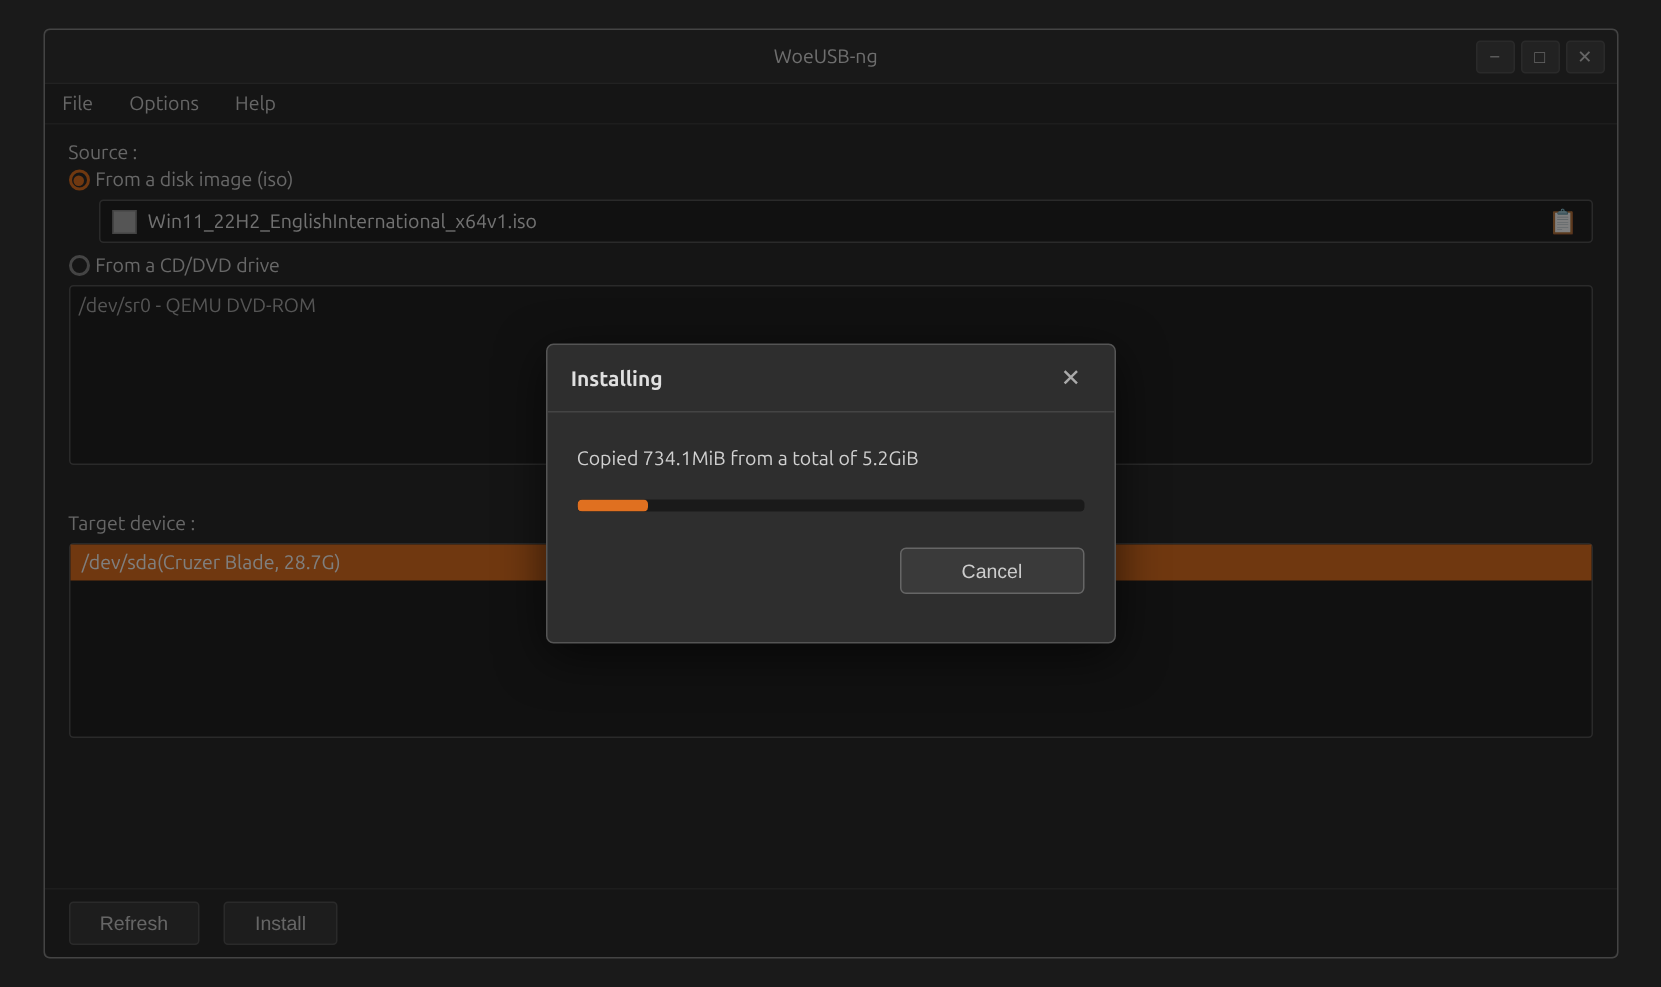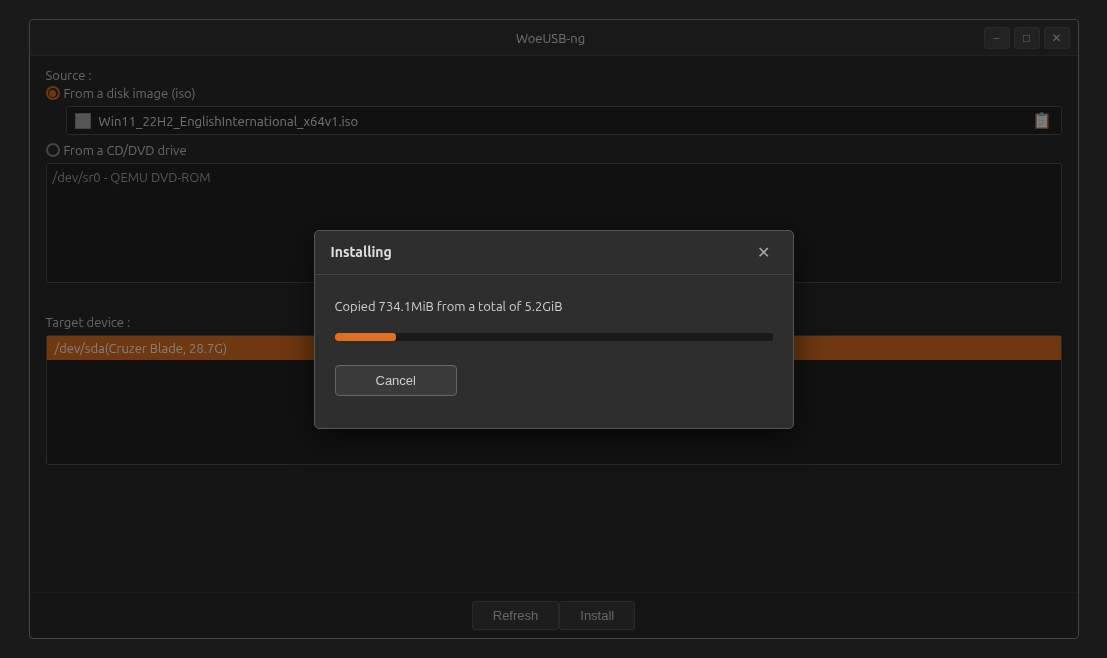--- a/index.html
+++ b/index.html
@@ -161,24 +161,24 @@
     }
     .target-item {
       padding: 5px 8px;
       color: #fff;
     }
     .target-item.selected {
       background: #e07020;
     }
     .footer {
       display: flex;
-      justify-content: center;
+      justify-content: flex-start;
       align-items: center;
       padding: 8px 16px;
-      gap: 0;
+      gap: 16px;
       border-top: 1px solid #3a3a3a;
     }
     .footer-btn {
       background: #3a3a3a;
       border: 1px solid #555;
       border-radius: 3px;
       color: #ccc;
       padding: 6px 20px;
       cursor: pointer;
       font-size: 13px;
@@ -192,21 +192,21 @@
       display: flex;
       align-items: center;
       justify-content: center;
       border-radius: 4px;
       z-index: 10;
     }
     .modal {
       background: #2e2e2e;
       border: 1px solid #555;
       border-radius: 5px;
-      width: 480px;
+      width: 380px;
       padding: 0;
       box-shadow: 0 8px 32px rgba(0,0,0,0.6);
     }
     .modal-header {
       display: flex;
       align-items: center;
       justify-content: space-between;
       padding: 10px 16px;
       border-bottom: 1px solid #444;
     }
@@ -240,21 +240,21 @@
       overflow: hidden;
     }
     .progress-bar-fill {
       height: 100%;
       background: #e07020;
       border-radius: 3px;
       width: 14%;
     }
     .modal-footer {
       display: flex;
-      justify-content: flex-start;
+      justify-content: flex-end;
       padding-bottom: 16px;
     }
     .cancel-btn {
       background: #3a3a3a;
       border: 1px solid #666;
       border-radius: 4px;
       color: #ccc;
       padding: 7px 40px;
       cursor: pointer;
       font-size: 13px;
@@ -268,20 +268,25 @@
   <div class="titlebar">
     <div style="width:80px;"></div>
     <div class="titlebar-title">WoeUSB-ng</div>
     <div class="titlebar-controls">
       <div class="titlebar-btn">–</div>
       <div class="titlebar-btn">□</div>
       <div class="titlebar-btn close">✕</div>
     </div>
   </div>
 
+  <div class="menubar">
+    <div class="menubar-item">File</div>
+    <div class="menubar-item">Options</div>
+    <div class="menubar-item">Help</div>
+  </div>
 
   <div class="content">
 
     <div>
       <div class="section-label">Source :</div>
 
       <div class="radio-option">
         <div class="radio-circle selected">
         </div>
         <span>From a disk image (iso)</span>

